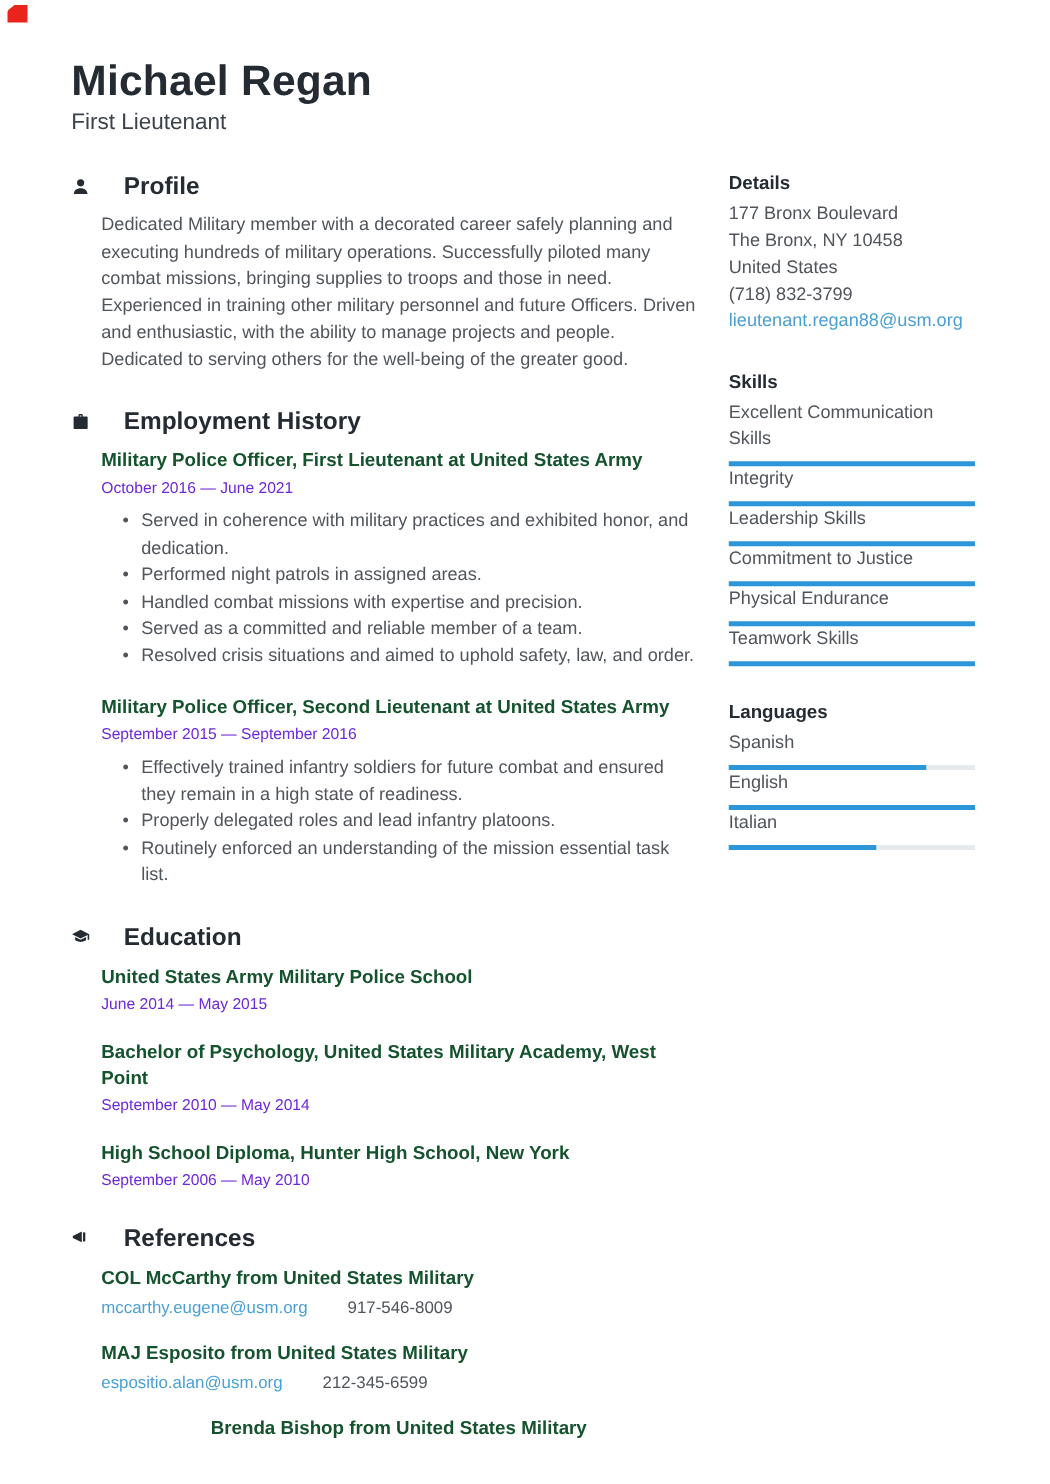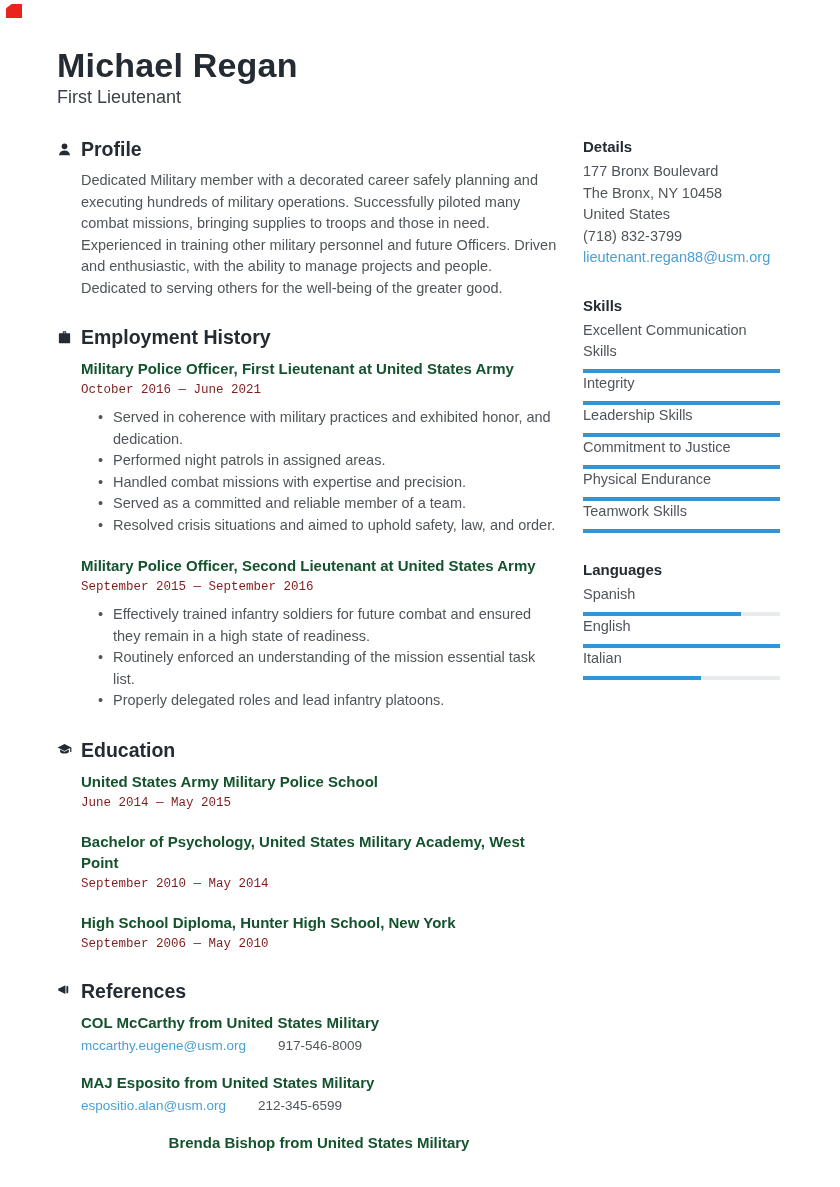--- a/index.html
+++ b/index.html
@@ -10,28 +10,28 @@
   }
   .page{position:relative;width:840px;height:1187px;overflow:hidden;
         padding:46px 60px 0 57px;box-sizing:border-box;background:#fff;border-radius:25px;}
   .marker{position:absolute;left:6px;top:4px;width:16px;height:14px;background:#e8241d;}
   .name{margin:0;font-size:34px;line-height:38px;font-weight:700;color:#242b33;letter-spacing:.2px;}
   .subtitle{font-size:18px;line-height:16px;color:#3c424a;margin-top:5px;}
   .columns{display:flex;margin-top:31px;}
   main{width:500px;flex:none;}
   aside{width:197px;flex:none;margin-left:26px;}
   section{margin-bottom:25px;}
-  .sec-head{display:flex;align-items:center;gap:9px;margin-bottom:8px;}
+  .sec-head{display:flex;align-items:center;gap:27px;margin-bottom:8px;}
   .icon{width:15px;height:15px;flex:none;display:inline-block;}
   .icon svg{display:block;width:100%;height:100%;fill:#242b33;}
   .sec-title{margin:0;font-size:19.5px;line-height:26px;font-weight:700;color:#242b33;}
   .sec-body{padding-left:24px;font-size:14.5px;line-height:21.5px;}
   .sec-body p{margin:0;}
   .item-title{margin:0;font-size:15px;font-weight:700;color:#14532d;line-height:21px;}
-  .dates{font-size:12.5px;color:#7f1d1d;margin-top:3px;line-height:17px;font-family:Liberation Mono, monospace;}
+  .dates{font-size:12.5px;color:#6d28d9;margin-top:3px;line-height:17px;}
   ul.bullets{list-style:none;margin:8px 0 0 0;padding:0;}
   ul.bullets li{position:relative;padding-left:32px;}
   ul.bullets li::before{content:"\2022";position:absolute;left:17px;color:#50555b;}
   .job{margin-bottom:19px;}
   .job:last-child{margin-bottom:0;}
   .edu-entry{margin-bottom:19px;}
   .edu-entry:last-child{margin-bottom:0;}
   .ref-entry{margin-bottom:17px;}
   .ref-entry:last-child{margin-bottom:13px;text-align:center;}
   .ref-contact{display:flex;gap:32px;font-size:13.5px;line-height:19px;margin-top:3px;}
@@ -93,22 +93,22 @@
               <li>Handled combat missions with expertise and precision.</li>
               <li>Served as a committed and reliable member of a team.</li>
               <li>Resolved crisis situations and aimed to uphold safety, law, and order.</li>
             </ul>
           </article>
           <article class="job">
             <h3 class="item-title">Military Police Officer, Second Lieutenant at United States Army</h3>
             <div class="dates">September 2015 — September 2016</div>
             <ul class="bullets">
               <li>Effectively trained infantry soldiers for future combat and ensured they remain in a high state of readiness.</li>
+              <li>Properly delegated roles and lead infantry platoons.</li>
               <li>Routinely enforced an understanding of the mission essential task list.</li>
-              <li>Properly delegated roles and lead infantry platoons.</li>
             </ul>
           </article>
         </div>
       </section>
 
       <section>
         <div class="sec-head">
           <span class="icon">
             <svg viewBox="0 0 24 24">
                 <path d="M12 3 1 8.6l11 5.6 9-4.6v6.2h2V8.6L12 3z"></path>

